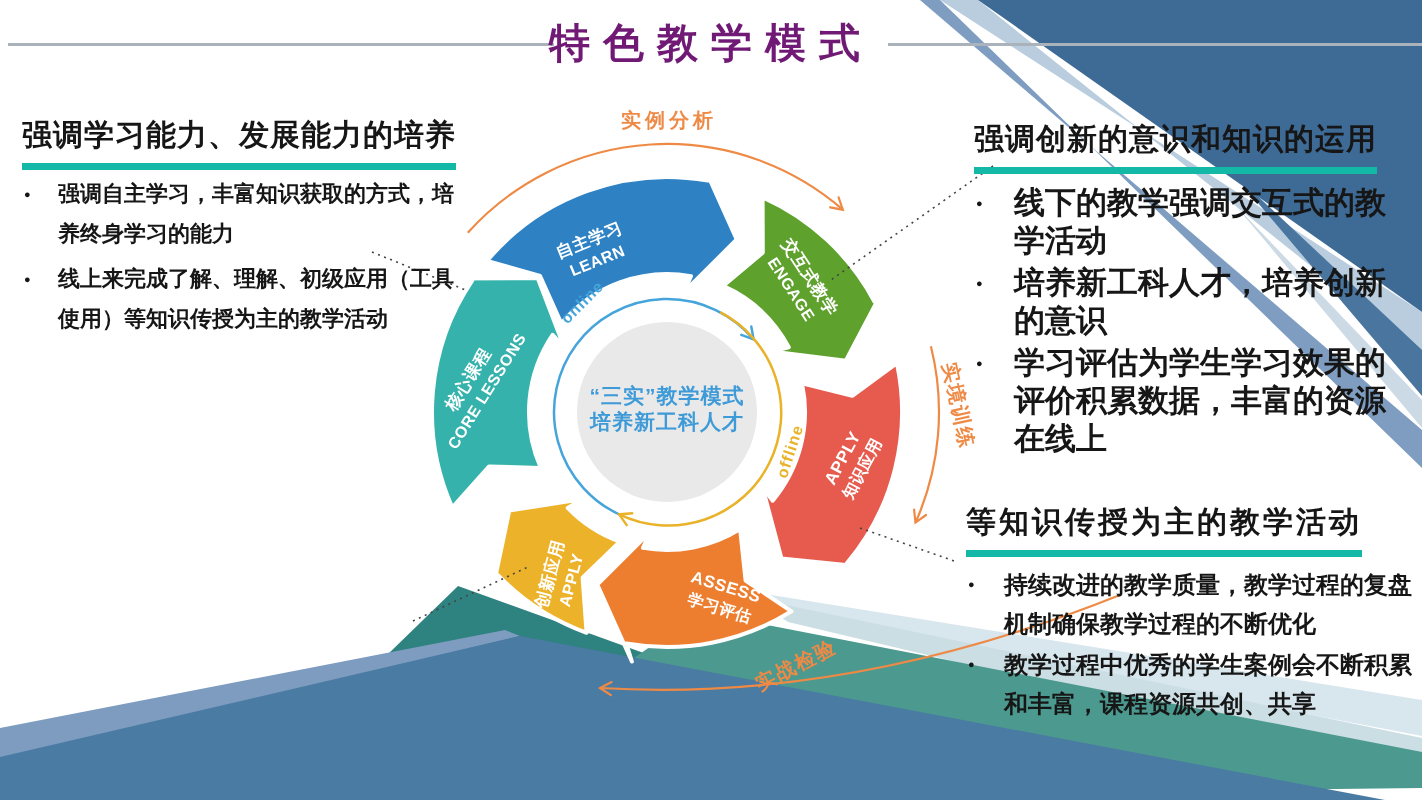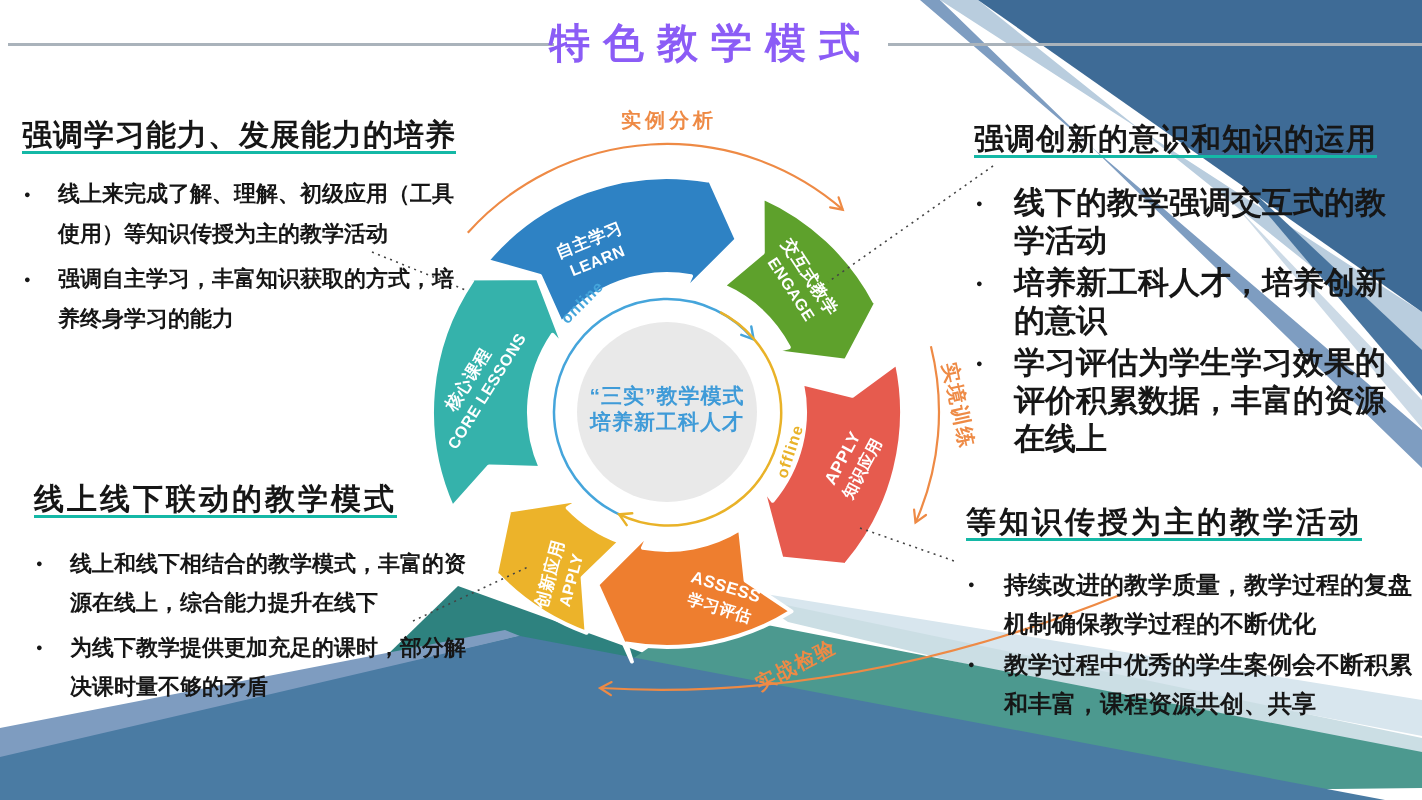--- a/index.html
+++ b/index.html
@@ -3,24 +3,24 @@
 <meta charset="utf-8">
 <style>
   html,body{margin:0;padding:0;background:#fff;}
   .stage{position:relative;width:1422px;height:800px;overflow:hidden;background:#fff;
          font-family:"Liberation Sans",sans-serif;}
   #scene{position:absolute;left:0;top:0;z-index:1;}
   .rule{position:absolute;top:43px;height:3px;background:#aab3bb;z-index:2;}
   .rule-left{left:8px;width:546px;}
   .rule-right{left:888px;width:534px;}
   .title-wrap{position:absolute;left:0;top:16px;width:100%;text-align:center;z-index:3;}
-  .page-title{font-size:41px;font-weight:bold;color:#8b5cf6;letter-spacing:13px;}
+  .page-title{font-size:41px;font-weight:bold;color:#701a75;letter-spacing:13px;}
   .block{position:absolute;z-index:3;color:#161616;}
   .block h2{margin:0;font-size:30px;font-weight:bold;line-height:1.25;letter-spacing:1px;}
-  .block h2 span{border-bottom:3px solid #14b8a6;padding-bottom:0;}
+  .block h2 span{border-bottom:7px solid #14b8a6;padding-bottom:12px;}
   .block ul{list-style:none;margin:0;padding:0;}
   .block li{position:relative;font-weight:bold;}
   .block li::before{content:"●";position:absolute;left:2px;top:0;font-size:11px;}
   .blk-tl{left:22px;top:116px;width:446px;}
   .blk-tl ul{margin-top:20px;}
   .blk-tl li{font-size:22px;line-height:40px;padding-left:36px;margin-bottom:5px;}
   .blk-tl li::before{line-height:40px;}
   .blk-tr{left:974px;top:120px;width:432px;}
   .blk-tr ul{margin-top:26px;}
   .blk-tr li{font-size:31px;line-height:38px;padding-left:40px;margin-bottom:4px;}
@@ -113,41 +113,34 @@
   <div class="rule rule-left"></div>
   <div class="rule rule-right"></div>
 
   <div class="title-wrap">
     <span class="page-title">特色教学模式</span>
   </div>
 
   <section class="block blk-tl">
     <h2><span>强调学习能力、发展能力的培养</span></h2>
     <ul>
+      <li>强调自主学习，丰富知识获取的方式，培养终身学习的能力</li>
       <li>线上来完成了解、理解、初级应用（工具使用）等知识传授为主的教学活动</li>
-      <li>强调自主学习，丰富知识获取的方式，培养终身学习的能力</li>
     </ul>
   </section>
 
   <section class="block blk-tr">
     <h2><span>强调创新的意识和知识的运用</span></h2>
     <ul>
       <li>线下的教学强调交互式的教学活动</li>
       <li>培养新工科人才，培养创新的意识</li>
       <li>学习评估为学生学习效果的评价积累数据，丰富的资源在线上</li>
     </ul>
   </section>
 
-  <section class="block blk-bl">
-    <h2><span>线上线下联动的教学模式</span></h2>
-    <ul>
-      <li>线上和线下相结合的教学模式，丰富的资源在线上，综合能力提升在线下</li>
-      <li>为线下教学提供更加充足的课时，部分解决课时量不够的矛盾</li>
-    </ul>
-  </section>
 
   <section class="block blk-br">
     <h2><span>等知识传授为主的教学活动</span></h2>
     <ul>
       <li>持续改进的教学质量，教学过程的复盘机制确保教学过程的不断优化</li>
       <li>教学过程中优秀的学生案例会不断积累和丰富，课程资源共创、共享</li>
     </ul>
   </section>
 </div>
 

